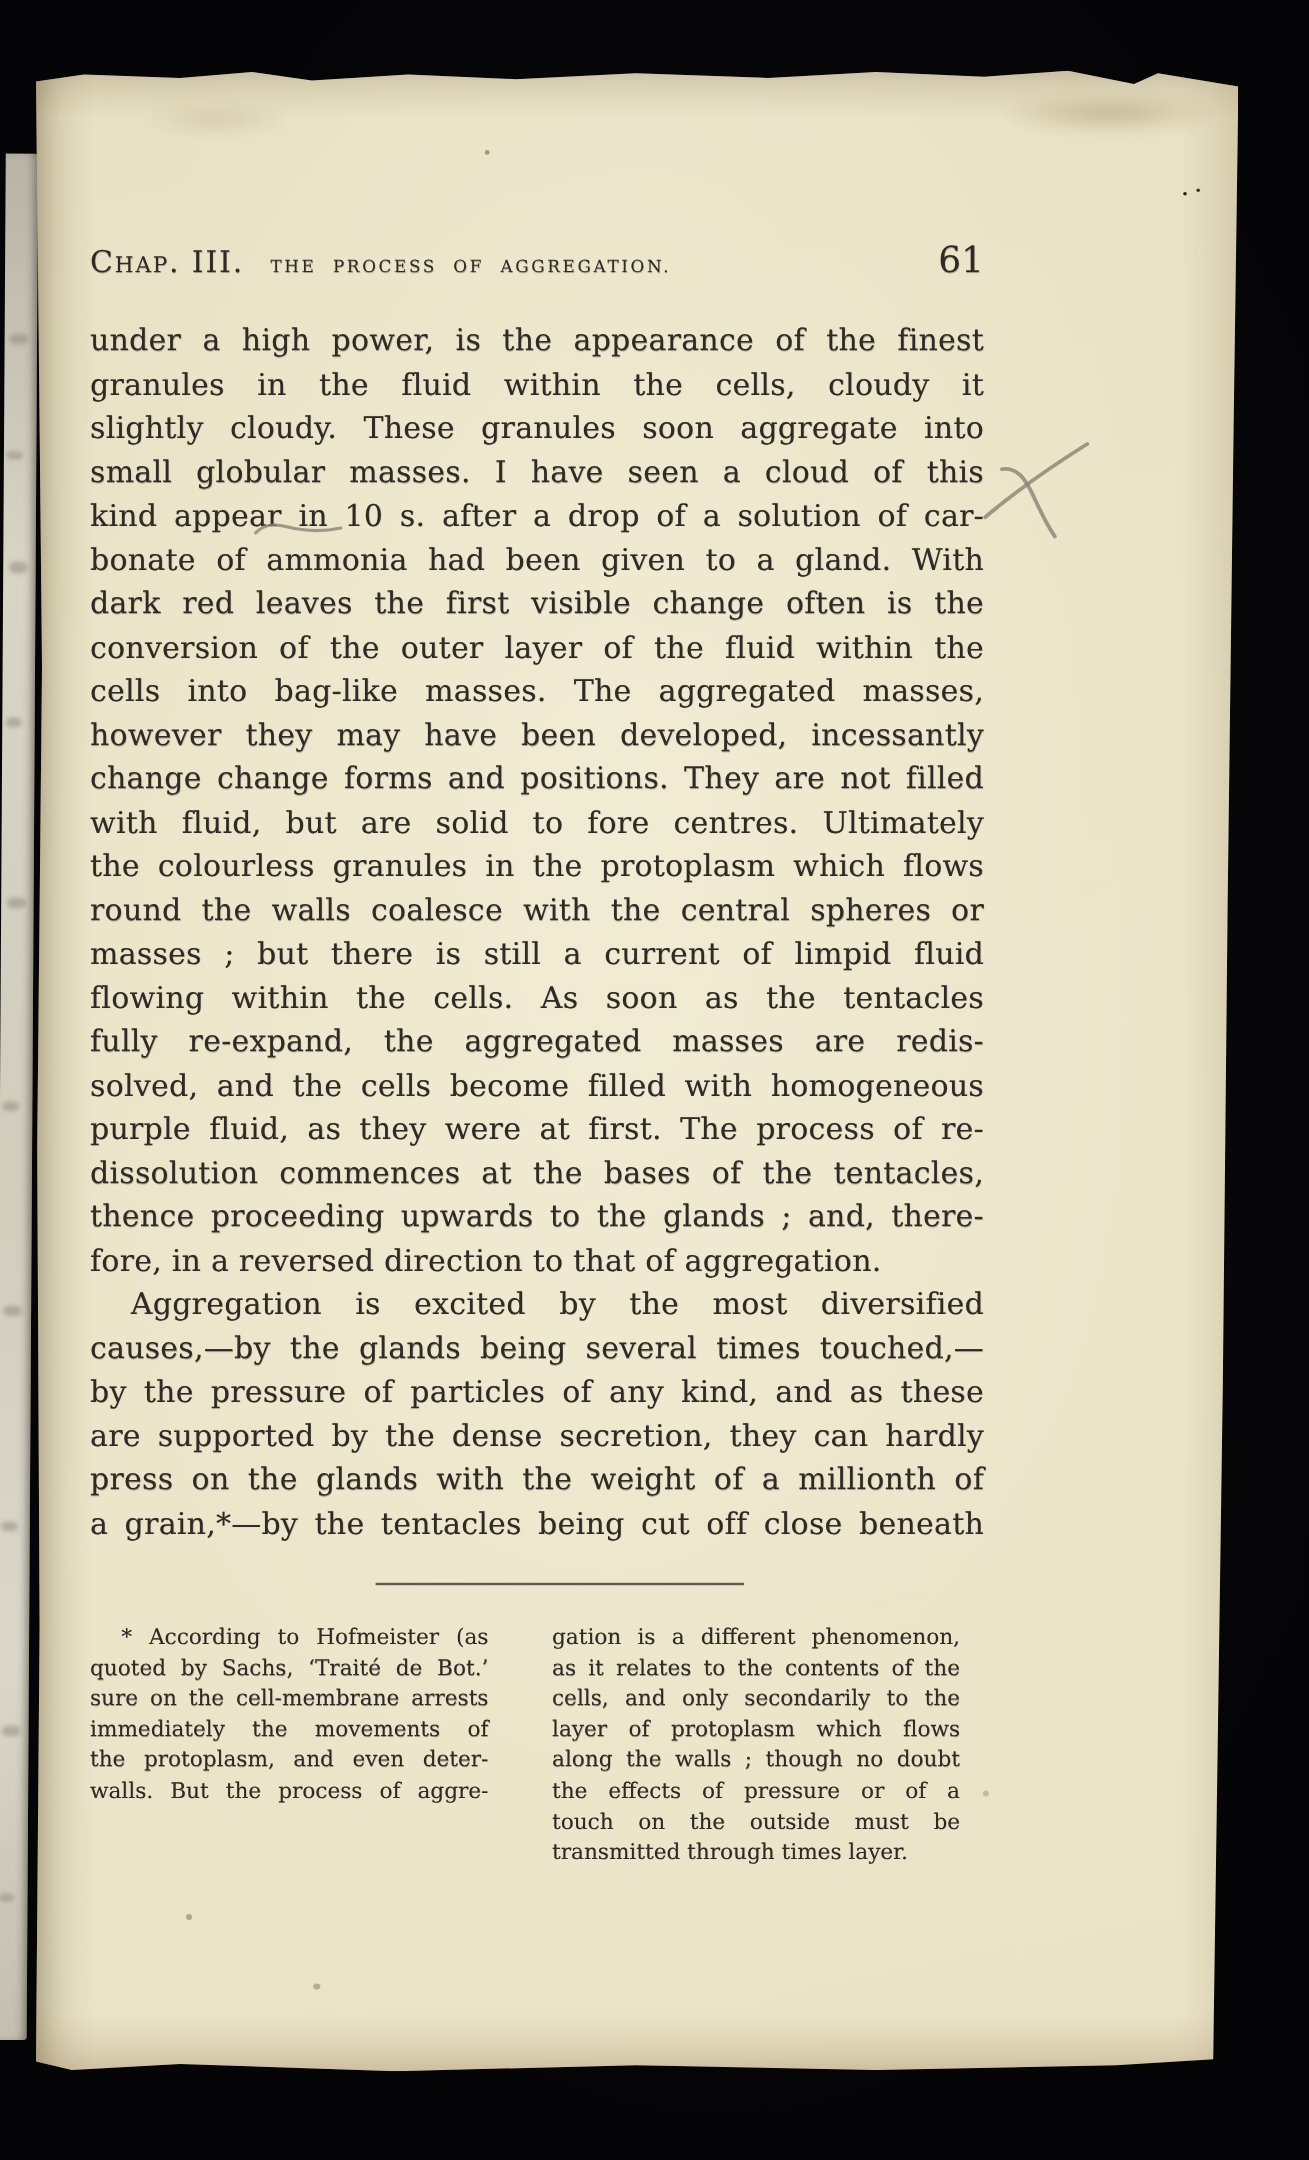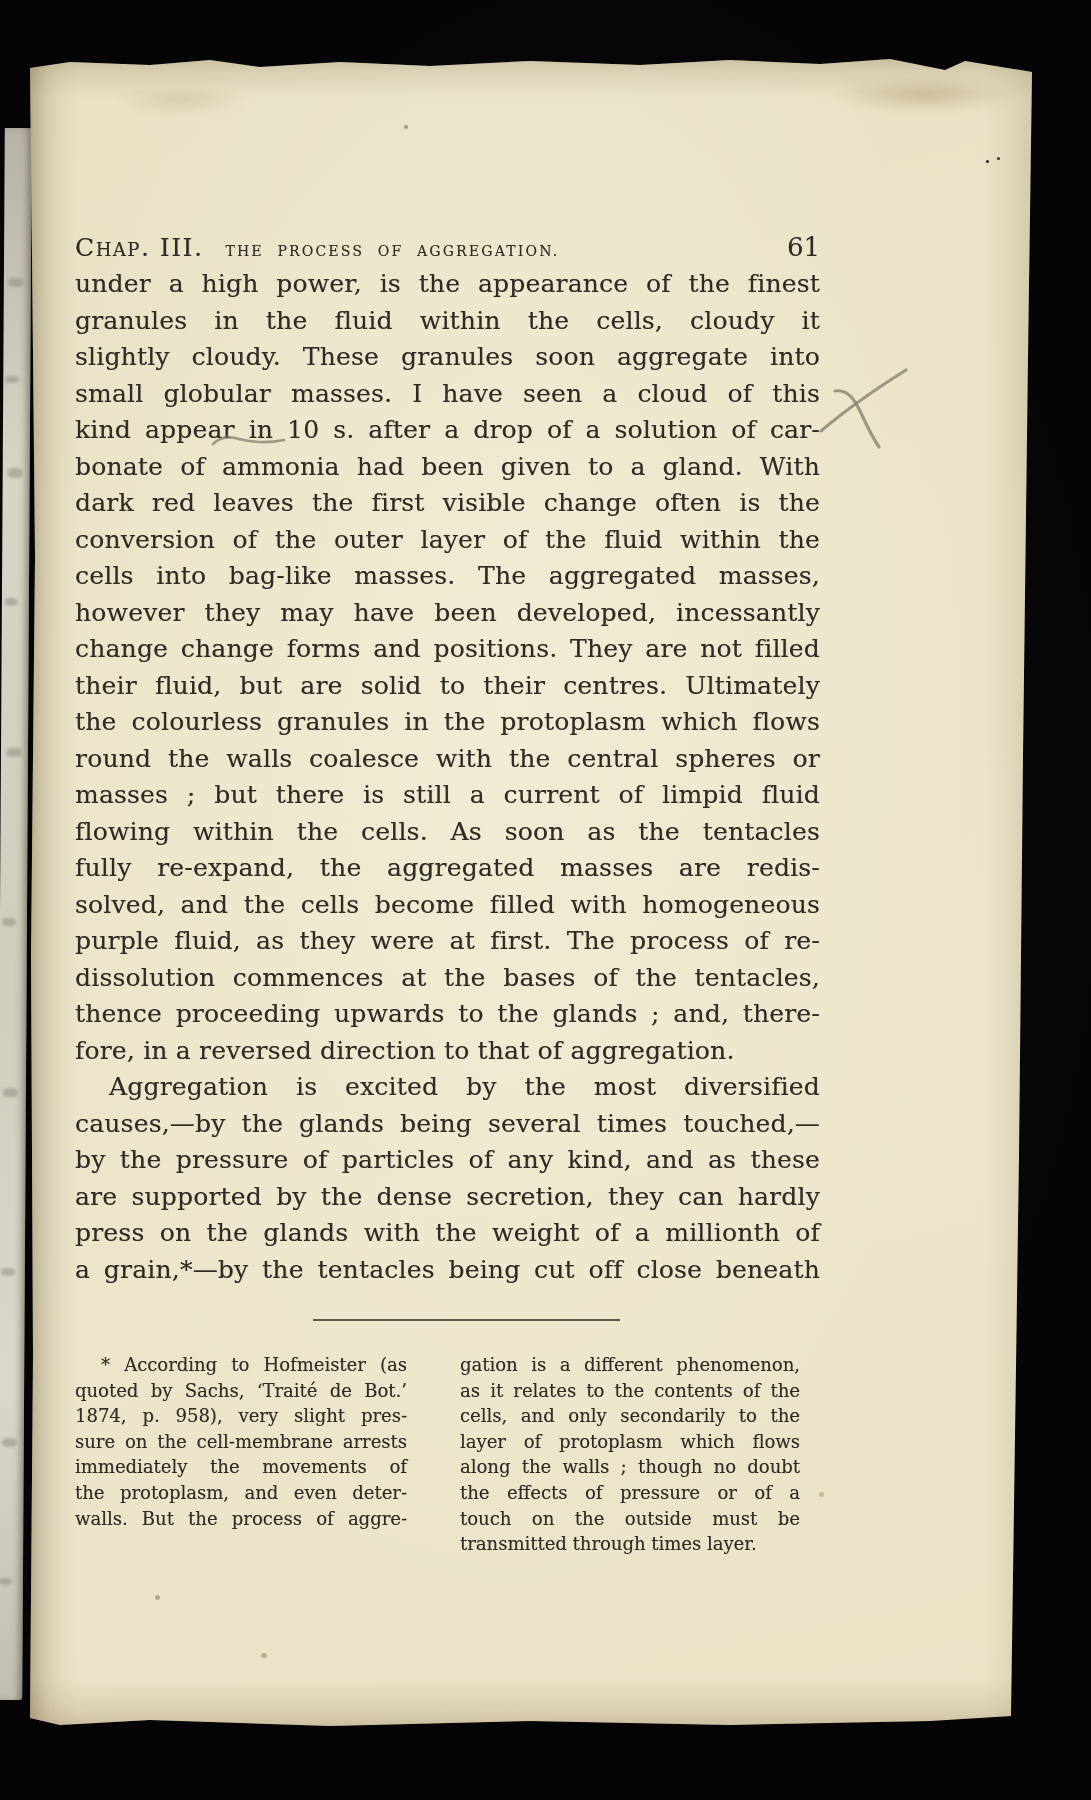--- a/index.html
+++ b/index.html
@@ -30,21 +30,21 @@
   }
   .stain{position:absolute;border-radius:50%;pointer-events:none;}
   
   .running-head{
     position:absolute;left:45px;top:144px;width:745px;
     display:flex;align-items:baseline;
     text-shadow:.3px .3px .6px rgba(46,42,38,.4);
   }
   .chap{font-variant:small-caps;font-size:25px;letter-spacing:1.5px;}
   .rtitle{font-size:14px;letter-spacing:2.2px;word-spacing:7px;margin-left:22px;flex:1;}
-  .pagenum{font-size:26px;margin-left:auto;margin-top:32px;}
+  .pagenum{font-size:30px;margin-left:auto;}
   
   .text-block{
     position:absolute;left:45px;top:210px;width:745px;
     font-size:25px;line-height:36.5px;letter-spacing:.2px;
     text-shadow:.3px .3px .6px rgba(46,42,38,.42);
   }
   .jlines .line{text-align:justify;text-align-last:justify;}
   .para-end .line:last-child{text-align-last:left;}
   .last-rag .line:last-child{text-align-last:left;}
   .indent-first .line:first-child{padding-left:34px;}
@@ -100,21 +100,21 @@
           <div class="line">granules in the fluid within the cells, cloudy it</div>
           <div class="line">slightly cloudy. These granules soon aggregate into</div>
           <div class="line">small globular masses. I have seen a cloud of this</div>
           <div class="line">kind appear in 10 s. after a drop of a solution of car-</div>
           <div class="line">bonate of ammonia had been given to a gland. With</div>
           <div class="line">dark red leaves the first visible change often is the</div>
           <div class="line">conversion of the outer layer of the fluid within the</div>
           <div class="line">cells into bag-like masses. The aggregated masses,</div>
           <div class="line">however they may have been developed, incessantly</div>
           <div class="line">change change forms and positions. They are not filled</div>
-          <div class="line">their fluid, but are solid to their centres. Ultimately</div>
+          <div class="line">with fluid, but are solid to fore centres. Ultimately</div>
           <div class="line">the colourless granules in the protoplasm which flows</div>
           <div class="line">round the walls coalesce with the central spheres or</div>
           <div class="line">masses ; but there is still a current of limpid fluid</div>
           <div class="line">flowing within the cells. As soon as the tentacles</div>
           <div class="line">fully re-expand, the aggregated masses are redis-</div>
           <div class="line">solved, and the cells become filled with homogeneous</div>
           <div class="line">purple fluid, as they were at first. The process of re-</div>
           <div class="line">dissolution commences at the bases of the tentacles,</div>
           <div class="line">thence proceeding upwards to the glands ; and, there-</div>
           <div class="line">fore, in a reversed direction to that of aggregation.</div>
@@ -126,21 +126,20 @@
           <div class="line">are supported by the dense secretion, they can hardly</div>
           <div class="line">press on the glands with the weight of a millionth of</div>
           <div class="line">a grain,*—by the tentacles being cut off close beneath</div>
         </div>
     </div>
 
     <div class="fn-rule"></div>
     <div class="fn-col fn-left jlines">
         <div class="line">* According to Hofmeister (as</div>
         <div class="line">quoted by Sachs, ‘Traité de Bot.’</div>
-        <div class="line">1874, p. 958), very slight pres-</div>
         <div class="line">sure on the cell-membrane arrests</div>
         <div class="line">immediately the movements of</div>
         <div class="line">the protoplasm, and even deter-</div>
         <div class="line">walls. But the process of aggre-</div>
       </div>
     <div class="fn-col fn-right jlines last-rag">
         <div class="line">gation is a different phenomenon,</div>
         <div class="line">as it relates to the contents of the</div>
         <div class="line">cells, and only secondarily to the</div>
         <div class="line">layer of protoplasm which flows</div>

